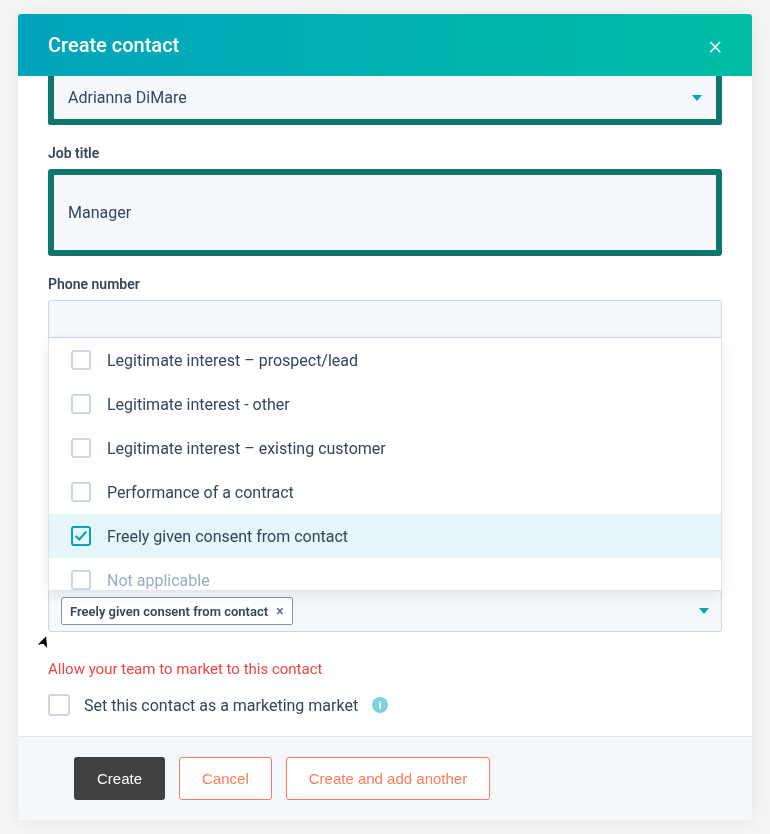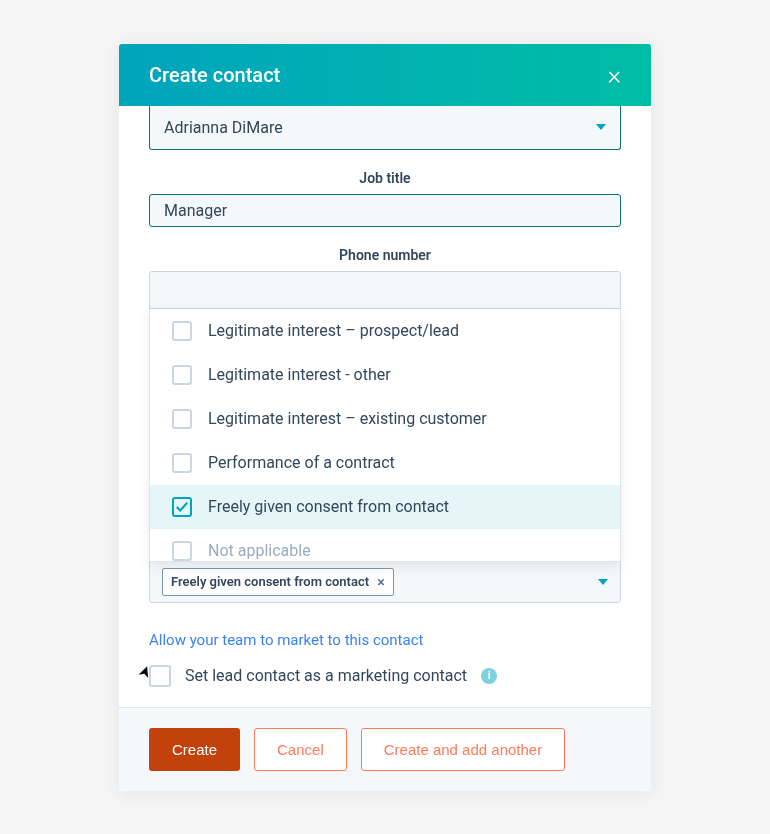--- a/index.html
+++ b/index.html
@@ -10,21 +10,21 @@
     body {
       font-family: -apple-system, BlinkMacSystemFont, 'Segoe UI', Roboto, Helvetica, Arial, sans-serif;
       background: #f5f5f5;
       width: 770px;
       height: 834px;
       display: flex;
       align-items: center;
       justify-content: center;
     }
     .panel {
-      width: 532px;
+      width: 734px;
       background: #fff;
       box-shadow: 0 2px 20px rgba(0,0,0,0.07);
       overflow: hidden;
       border-radius: 3px;
     }
     .panel-header {
       background: linear-gradient(90deg, #00a4bd 0%, #00bda5 100%);
       color: #fff;
       padding: 18px 30px;
       display: flex;
@@ -44,28 +44,27 @@
     .panel-body {
       padding: 0 30px 20px 30px;
     }
     .field-label {
       display: block;
       color: #33475b;
       font-size: 14px;
       font-weight: 600;
       margin-top: 20px;
       margin-bottom: 8px;
-      text-align: center;
     }
     .select-box, .input-box {
       width: 100%;
-      border: 1px solid #0f766e;
+      border: 6px solid #0f766e;
       background: #f5f8fa;
       border-radius: 3px;
-      padding: 6px 14px;
+      padding: 28px 14px;
       font-size: 16px;
       color: #33475b;
       display: flex;
       justify-content: space-between;
       align-items: center;
     }
     .select-box .caret {
       color: #00a4bd;
     }
     .select-box.top-cut {
@@ -154,21 +153,21 @@
       color: #506e91;
     }
     .caret {
       width: 0;
       height: 0;
       border-left: 5px solid transparent;
       border-right: 5px solid transparent;
       border-top: 6px solid #00a4bd;
     }
     .section-title {
-      color: #3b82f6;
+      color: #ef4444;
       font-size: 15px;
       margin-top: 28px;
       font-weight: 400;
     }
     .marketing-row {
       display: flex;
       align-items: center;
       gap: 14px;
       margin-top: 16px;
       font-size: 16px;
@@ -201,22 +200,23 @@
     }
     .btn {
       padding: 12px 22px;
       border-radius: 3px;
       font-size: 15px;
       font-weight: 500;
       cursor: pointer;
       border: 1px solid transparent;
     }
     .btn-primary {
-      background: #c2410c;
+      background: #404040;
       color: #fff;
+      margin-left: 26px;
     }
     .btn-secondary {
       background: #fff;
       color: #ff7a59;
       border: 1px solid #ff7a59;
     }
     .cursor-pointer {
       position: absolute;
       left: 19px;
       top: 618px;
@@ -294,21 +294,21 @@
           <span>Freely given consent from contact</span>
           <span class="tag-x">×</span>
         </span>
         <span class="caret"></span>
       </div>
     </div>
 
     <div class="section-title">Allow your team to market to this contact</div>
     <div class="marketing-row">
       <span class="cb-lg"></span>
-      <span>Set lead contact as a marketing contact</span>
+      <span>Set this contact as a marketing market</span>
       <span class="info-icon">i</span>
     </div>
 
   </div>
 
   <div class="panel-footer">
     <button class="btn btn-primary">Create</button>
     <button class="btn btn-secondary">Cancel</button>
     <button class="btn btn-secondary">Create and add another</button>
   </div>

